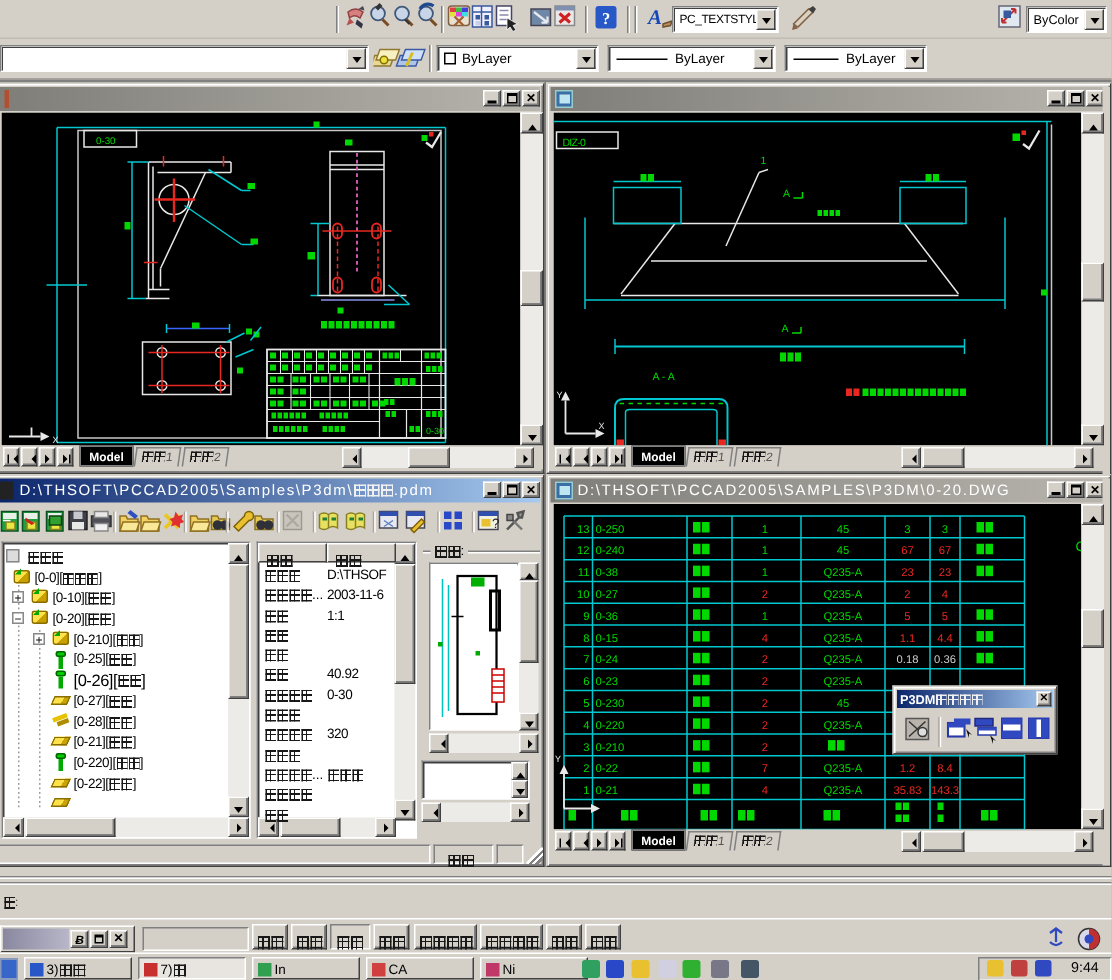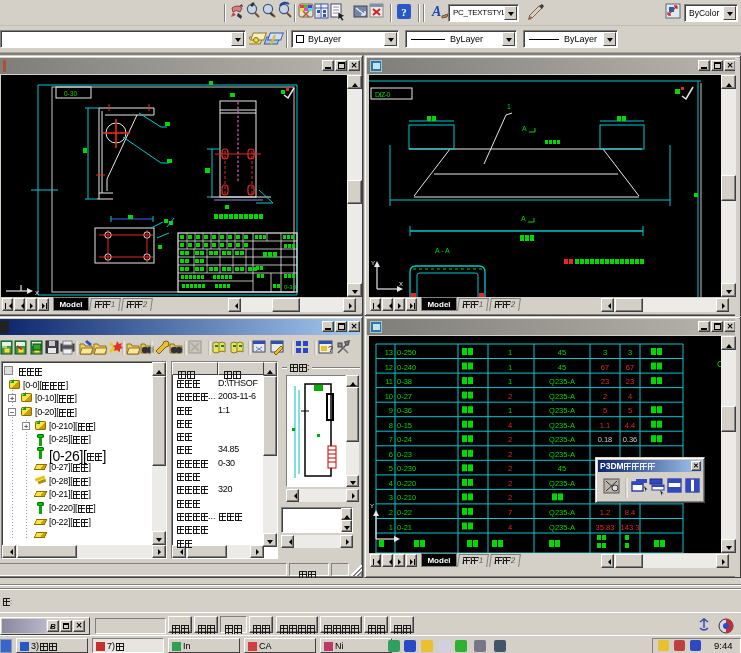--- a/index.html
+++ b/index.html
@@ -548,20 +548,21 @@
         <div class="sbtn" style="right:0;top:0;width:13px;height:14px">
             <i class="arr" style="left:5px;top:4px;border-left:3px solid #000"></i>
           </div>
       </div>
     </div>
   </div>
 
   <div class="abs out2" id="winBL" style="left:-6px;top:263px;width:369px;height:262px;background:#d4d0c8">
     <div class="abs ttl-a" style="left:2px;top:2px;right:2px;height:16px">
       <div class="abs" style="left:0px;top:2px;width:12px;height:12px;background:#222"></div>
+      <div class="abs" style="left:16px;top:3px;color:#fff;font-size:10px;letter-spacing:1.1px;white-space:nowrap">D:\THSOFT\PCCAD2005\Samples\P3dm\<span class="fgw" style="width:8px"></span><span class="fgw" style="width:8px"></span><span class="fgw" style="width:8px"></span>.pdm</div>
       <div class="tbn" style="left:325px;top:2px">
           <span class="abs" style="left:2px;top:6px;width:6px;height:2px;background:#000"></span>
         </div>
       <div class="tbn" style="left:338px;top:2px">
           <span class="abs" style="left:2px;top:1px;width:7px;height:7px;border:1px solid #000;border-top-width:2px"></span>
         </div>
       <div class="tbn" style="left:351px;top:2px">✕</div>
     </div>
     <svg class="abs" id="svgPDMTB" style="left:2px;top:19px" width="365" height="24" viewBox="0 0 365 24">
         <g font-family="Liberation Sans">
@@ -725,21 +726,21 @@
           <span class="abs" style="left:33px;top:45px;font-size:9px;color:#000;letter-spacing:-0.3px;white-space:nowrap">[0-20][<span class="fg" style="width:7px;height:8px"></span><span class="fg" style="width:7px;height:8px"></span>]</span>
       <span class="abs" style="left:20px;top:60px;width:8px;height:8px;background:#fff;border:1px solid #888;font-size:8px;line-height:7px;text-align:center;color:#000">+</span>
           <span class="abs" style="left:33px;top:59px;width:11px;height:9px;background:linear-gradient(135deg,#ffe24a 55%,#c8a000 55%);border-radius:2px;box-shadow:inset 0 0 0 1px #8a6d00"></span>
           <span class="abs" style="left:34px;top:58px;width:0;height:0;border-left:4px solid transparent;border-bottom:4px solid #0a0"></span>
           <span class="abs" style="left:47px;top:59px;font-size:9px;color:#000;letter-spacing:-0.3px;white-space:nowrap">[0-210][<span class="fg" style="width:7px;height:8px"></span><span class="fg" style="width:7px;height:8px"></span>]</span>
       <span class="abs" style="left:35px;top:72px;width:7px;height:4px;background:#0c0;border-radius:2px;box-shadow:inset 0 0 0 1px #060"></span>
           <span class="abs" style="left:37px;top:76px;width:3px;height:8px;background:#0a0"></span>
           <span class="abs" style="left:47px;top:72px;font-size:9px;color:#000;letter-spacing:-0.3px;white-space:nowrap">[0-25][<span class="fg" style="width:7px;height:8px"></span><span class="fg" style="width:7px;height:8px"></span>]</span>
       <span class="abs" style="left:35px;top:85px;width:7px;height:4px;background:#0c0;border-radius:2px;box-shadow:inset 0 0 0 1px #060"></span>
           <span class="abs" style="left:37px;top:89px;width:3px;height:8px;background:#0a0"></span>
-          <span class="abs" style="left:47px;top:86px;font-size:14px;color:#000;letter-spacing:-0.3px;white-space:nowrap">[0-26][<span class="fg" style="width:7px;height:8px"></span><span class="fg" style="width:7px;height:8px"></span>]</span>
+          <span class="abs" style="left:47px;top:86px;font-size:11px;color:#000;letter-spacing:-0.3px;white-space:nowrap">[0-26][<span class="fg" style="width:7px;height:8px"></span><span class="fg" style="width:7px;height:8px"></span>]</span>
       <span class="abs" style="left:33px;top:102px;width:11px;height:6px;background:linear-gradient(100deg,#ffe24a 60%,#caa400 60%);transform:skewX(-25deg);box-shadow:inset 0 0 0 1px #8a6d00"></span>
           <span class="abs" style="left:47px;top:100px;font-size:9px;color:#000;letter-spacing:-0.3px;white-space:nowrap">[0-27][<span class="fg" style="width:7px;height:8px"></span><span class="fg" style="width:7px;height:8px"></span>]</span>
       <span class="abs" style="left:33px;top:115px;width:10px;height:3px;background:#e6c200;transform:rotate(-20deg)"></span>
           <span class="abs" style="left:36px;top:118px;width:8px;height:3px;background:#b08d00;transform:rotate(-20deg)"></span>
           <span class="abs" style="left:47px;top:114px;font-size:9px;color:#000;letter-spacing:-0.3px;white-space:nowrap">[0-28][<span class="fg" style="width:7px;height:8px"></span><span class="fg" style="width:7px;height:8px"></span>]</span>
       <span class="abs" style="left:33px;top:129px;width:11px;height:6px;background:linear-gradient(100deg,#ffe24a 60%,#caa400 60%);transform:skewX(-25deg);box-shadow:inset 0 0 0 1px #8a6d00"></span>
           <span class="abs" style="left:47px;top:127px;font-size:9px;color:#000;letter-spacing:-0.3px;white-space:nowrap">[0-21][<span class="fg" style="width:7px;height:8px"></span><span class="fg" style="width:7px;height:8px"></span>]</span>
       <span class="abs" style="left:35px;top:140px;width:7px;height:4px;background:#0c0;border-radius:2px;box-shadow:inset 0 0 0 1px #060"></span>
           <span class="abs" style="left:37px;top:144px;width:3px;height:8px;background:#0a0"></span>
           <span class="abs" style="left:47px;top:141px;font-size:9px;color:#000;letter-spacing:-0.3px;white-space:nowrap">[0-220][<span class="fg" style="width:7px;height:8px"></span><span class="fg" style="width:7px;height:8px"></span>]</span>
@@ -775,21 +776,21 @@
           <div class="abs" style="left:46px;top:16px;font-size:9px;letter-spacing:-0.3px;white-space:nowrap">D:\THSOF</div>
       <div class="abs" style="left:4px;top:29px;font-size:9px;white-space:nowrap"><span class="fg" style="width:7px;height:8px"></span><span class="fg" style="width:7px;height:8px"></span><span class="fg" style="width:7px;height:8px"></span><span class="fg" style="width:7px;height:8px"></span>...</div>
           <div class="abs" style="left:46px;top:29px;font-size:9px;letter-spacing:-0.3px;white-space:nowrap">2003-11-6</div>
       <div class="abs" style="left:4px;top:43px;font-size:9px;white-space:nowrap"><span class="fg" style="width:7px;height:8px"></span><span class="fg" style="width:7px;height:8px"></span></div>
           <div class="abs" style="left:46px;top:43px;font-size:9px;letter-spacing:-0.3px;white-space:nowrap">1:1</div>
       <div class="abs" style="left:4px;top:56px;font-size:9px;white-space:nowrap"><span class="fg" style="width:7px;height:8px"></span><span class="fg" style="width:7px;height:8px"></span></div>
           <div class="abs" style="left:46px;top:56px;font-size:9px;letter-spacing:-0.3px;white-space:nowrap"></div>
       <div class="abs" style="left:4px;top:69px;font-size:9px;white-space:nowrap"><span class="fg" style="width:7px;height:8px"></span><span class="fg" style="width:7px;height:8px"></span></div>
           <div class="abs" style="left:46px;top:69px;font-size:9px;letter-spacing:-0.3px;white-space:nowrap"></div>
       <div class="abs" style="left:4px;top:82px;font-size:9px;white-space:nowrap"><span class="fg" style="width:7px;height:8px"></span><span class="fg" style="width:7px;height:8px"></span></div>
-          <div class="abs" style="left:46px;top:82px;font-size:9px;letter-spacing:-0.3px;white-space:nowrap">34.85</div>
+          <div class="abs" style="left:46px;top:82px;font-size:9px;letter-spacing:-0.3px;white-space:nowrap">40.92</div>
       <div class="abs" style="left:4px;top:96px;font-size:9px;white-space:nowrap"><span class="fg" style="width:7px;height:8px"></span><span class="fg" style="width:7px;height:8px"></span><span class="fg" style="width:7px;height:8px"></span><span class="fg" style="width:7px;height:8px"></span></div>
           <div class="abs" style="left:46px;top:96px;font-size:9px;letter-spacing:-0.3px;white-space:nowrap">0-30</div>
       <div class="abs" style="left:4px;top:109px;font-size:9px;white-space:nowrap"><span class="fg" style="width:7px;height:8px"></span><span class="fg" style="width:7px;height:8px"></span><span class="fg" style="width:7px;height:8px"></span></div>
           <div class="abs" style="left:46px;top:109px;font-size:9px;letter-spacing:-0.3px;white-space:nowrap"></div>
       <div class="abs" style="left:4px;top:122px;font-size:9px;white-space:nowrap"><span class="fg" style="width:7px;height:8px"></span><span class="fg" style="width:7px;height:8px"></span><span class="fg" style="width:7px;height:8px"></span><span class="fg" style="width:7px;height:8px"></span></div>
           <div class="abs" style="left:46px;top:122px;font-size:9px;letter-spacing:-0.3px;white-space:nowrap">320</div>
       <div class="abs" style="left:4px;top:136px;font-size:9px;white-space:nowrap"><span class="fg" style="width:7px;height:8px"></span><span class="fg" style="width:7px;height:8px"></span><span class="fg" style="width:7px;height:8px"></span></div>
           <div class="abs" style="left:46px;top:136px;font-size:9px;letter-spacing:-0.3px;white-space:nowrap"></div>
       <div class="abs" style="left:4px;top:149px;font-size:9px;white-space:nowrap"><span class="fg" style="width:7px;height:8px"></span><span class="fg" style="width:7px;height:8px"></span><span class="fg" style="width:7px;height:8px"></span><span class="fg" style="width:7px;height:8px"></span>...</div>
           <div class="abs" style="left:46px;top:149px;font-size:9px;letter-spacing:-0.3px;white-space:nowrap"><span class="fg" style="width:7px;height:8px"></span><span class="fg" style="width:7px;height:8px"></span><span class="fg" style="width:7px;height:8px"></span></div>
@@ -865,20 +866,21 @@
         linear-gradient(135deg,transparent 45%,#fff 45% 55%,#808080 55% 65%,transparent 65%),
         linear-gradient(135deg,transparent 65%,#fff 65% 75%,#808080 75% 85%,transparent 85%)"></div>
     </div>
   </div>
 
   <div class="abs out2" id="winBR" style="left:364px;top:263px;width:377px;height:262px;background:#d4d0c8">
     <div class="abs ttl-i" style="left:2px;top:2px;right:2px;height:16px">
       <div class="abs" style="left:3px;top:2px;width:12px;height:12px;background:#3a6ea5;border:1px solid #9cc;">
           <span class="abs" style="left:2px;top:2px;width:7px;height:6px;background:#bde6f0"></span>
         </div>
+      <div class="abs" style="left:18px;top:3px;color:#fff;font-size:10px;letter-spacing:1.1px;white-space:nowrap">D:\THSOFT\PCCAD2005\SAMPLES\P3DM\0-20.DWG</div>
       <div class="tbn" style="left:331px;top:2px">
           <span class="abs" style="left:2px;top:6px;width:6px;height:2px;background:#000"></span>
         </div>
       <div class="tbn" style="left:344px;top:2px">
           <span class="abs" style="left:2px;top:1px;width:7px;height:7px;border:1px solid #000;border-top-width:2px"></span>
         </div>
       <div class="tbn" style="left:357px;top:2px">✕</div>
     </div>
     <div class="abs" style="left:370px;top:2px;width:5px;height:258px;background:#d4d0c8"></div>
       <svg class="abs" id="svgBR" style="left:4px;top:19px" width="352" height="217" viewBox="0 0 352 217">

